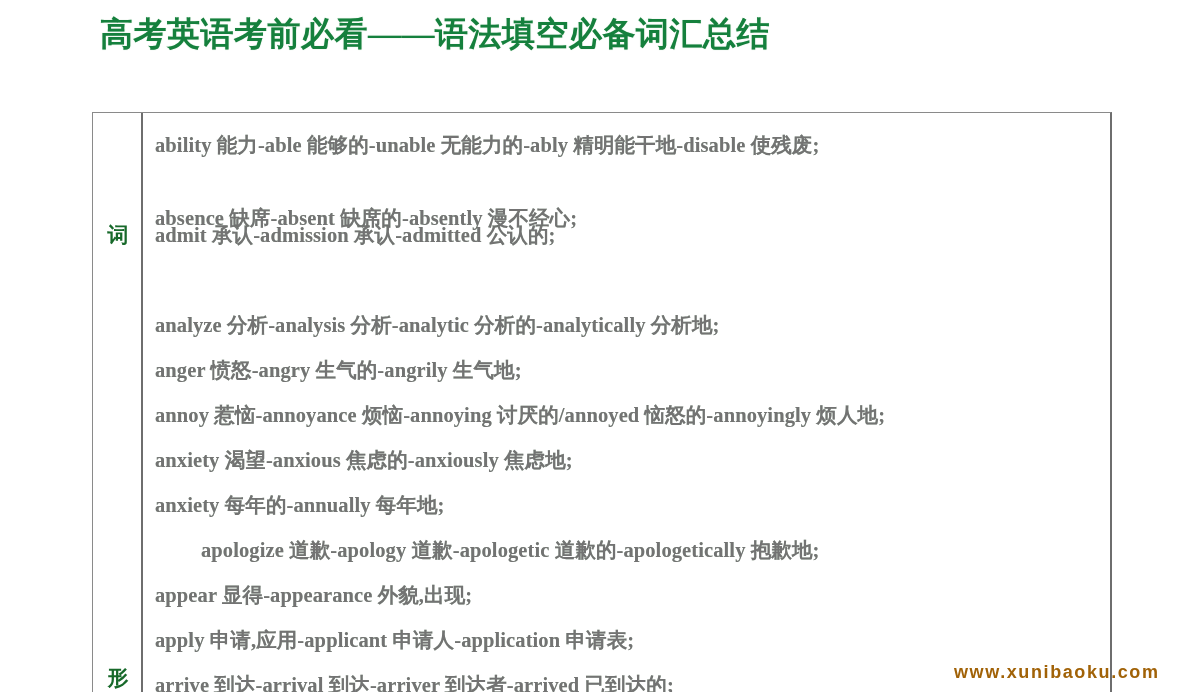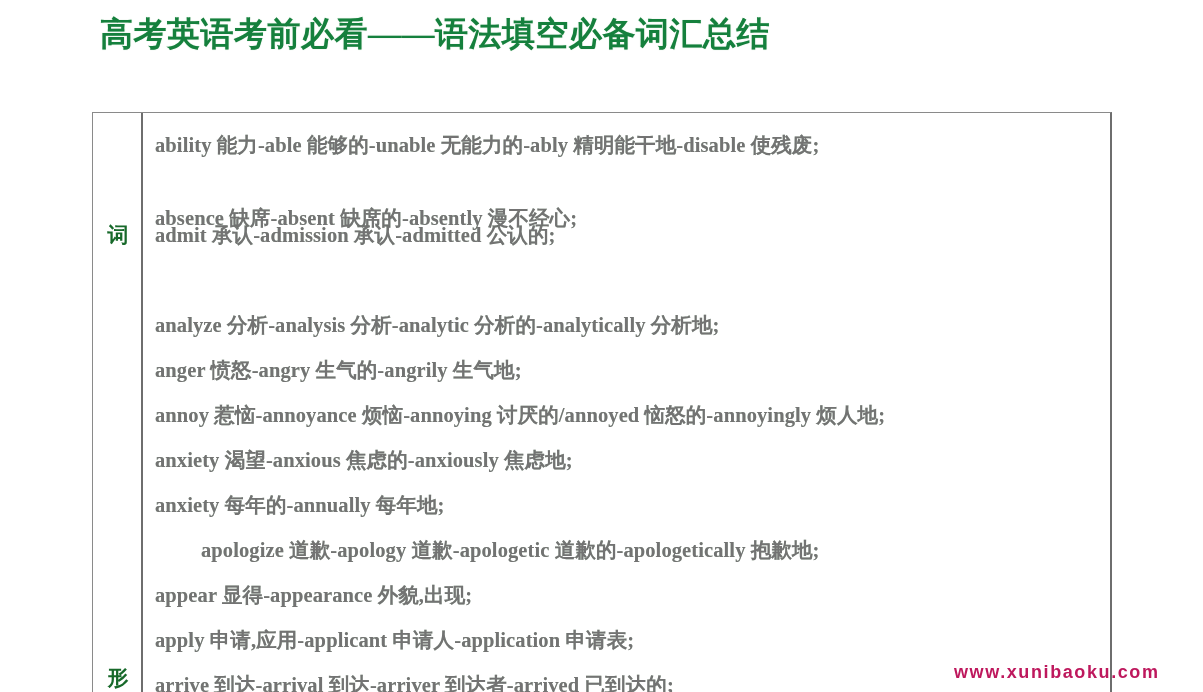--- a/index.html
+++ b/index.html
@@ -85,21 +85,21 @@
   }
 
   
   #watermark {
     position: absolute;
     left: 954px;
     top: 662px;
     font-family: "Liberation Sans", "DejaVu Sans", sans-serif;
     font-size: 18px;
     font-weight: bold;
-    color: #be185d;
+    color: #a16207;
     letter-spacing: 1.6px;
     white-space: nowrap;
     z-index: 5;
   }
 </style>
 </head>
 <body>
 
 <div id="doc-title">高考英语考前必看——语法填空必备词汇总结</div>
 

